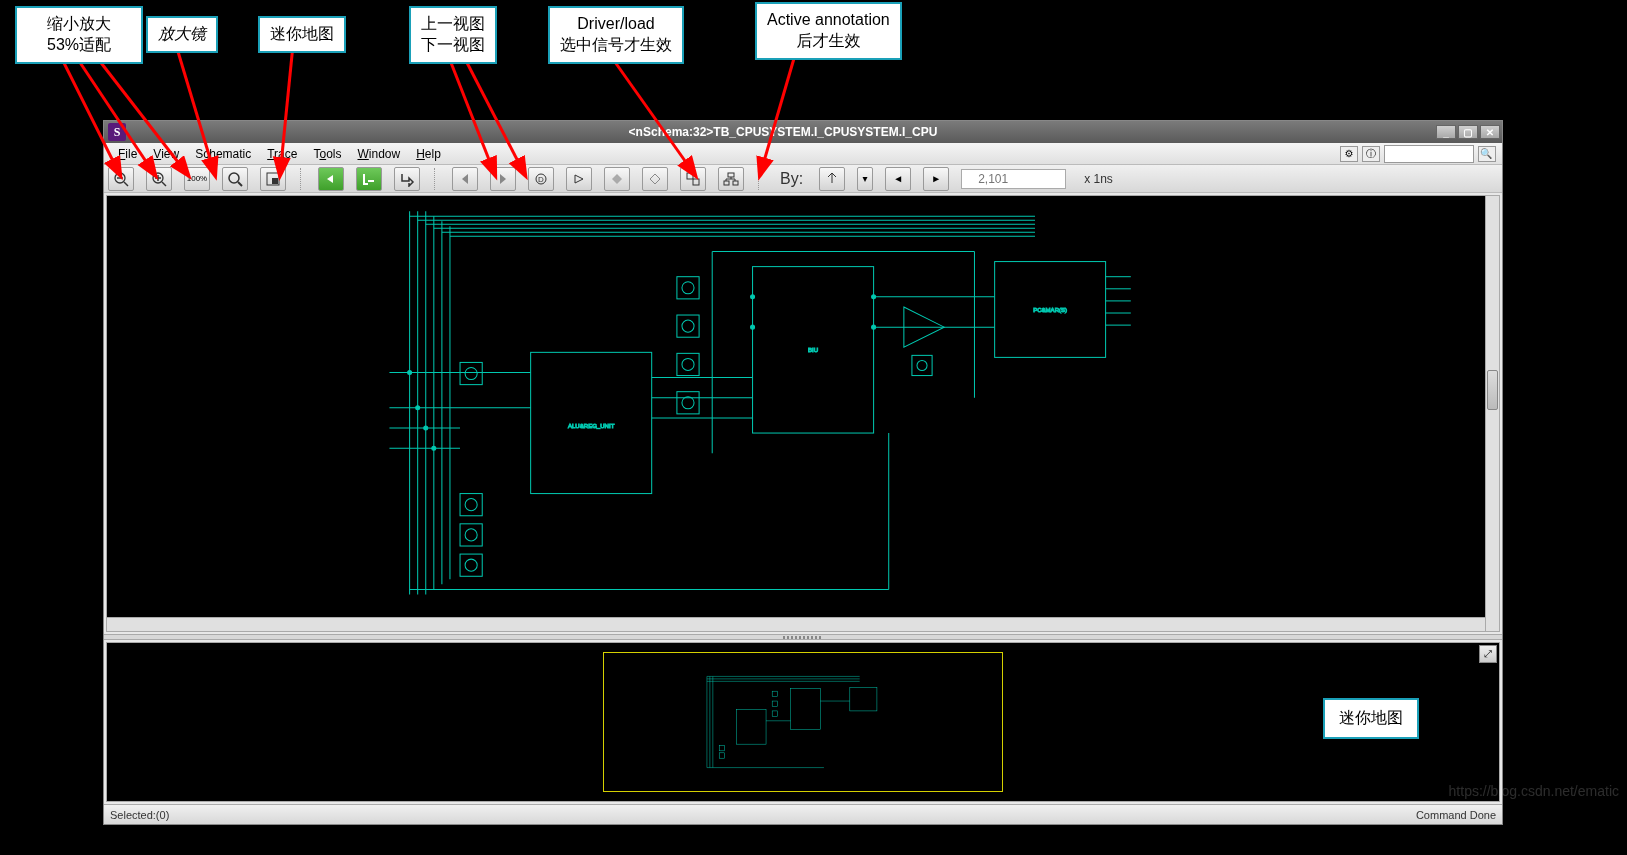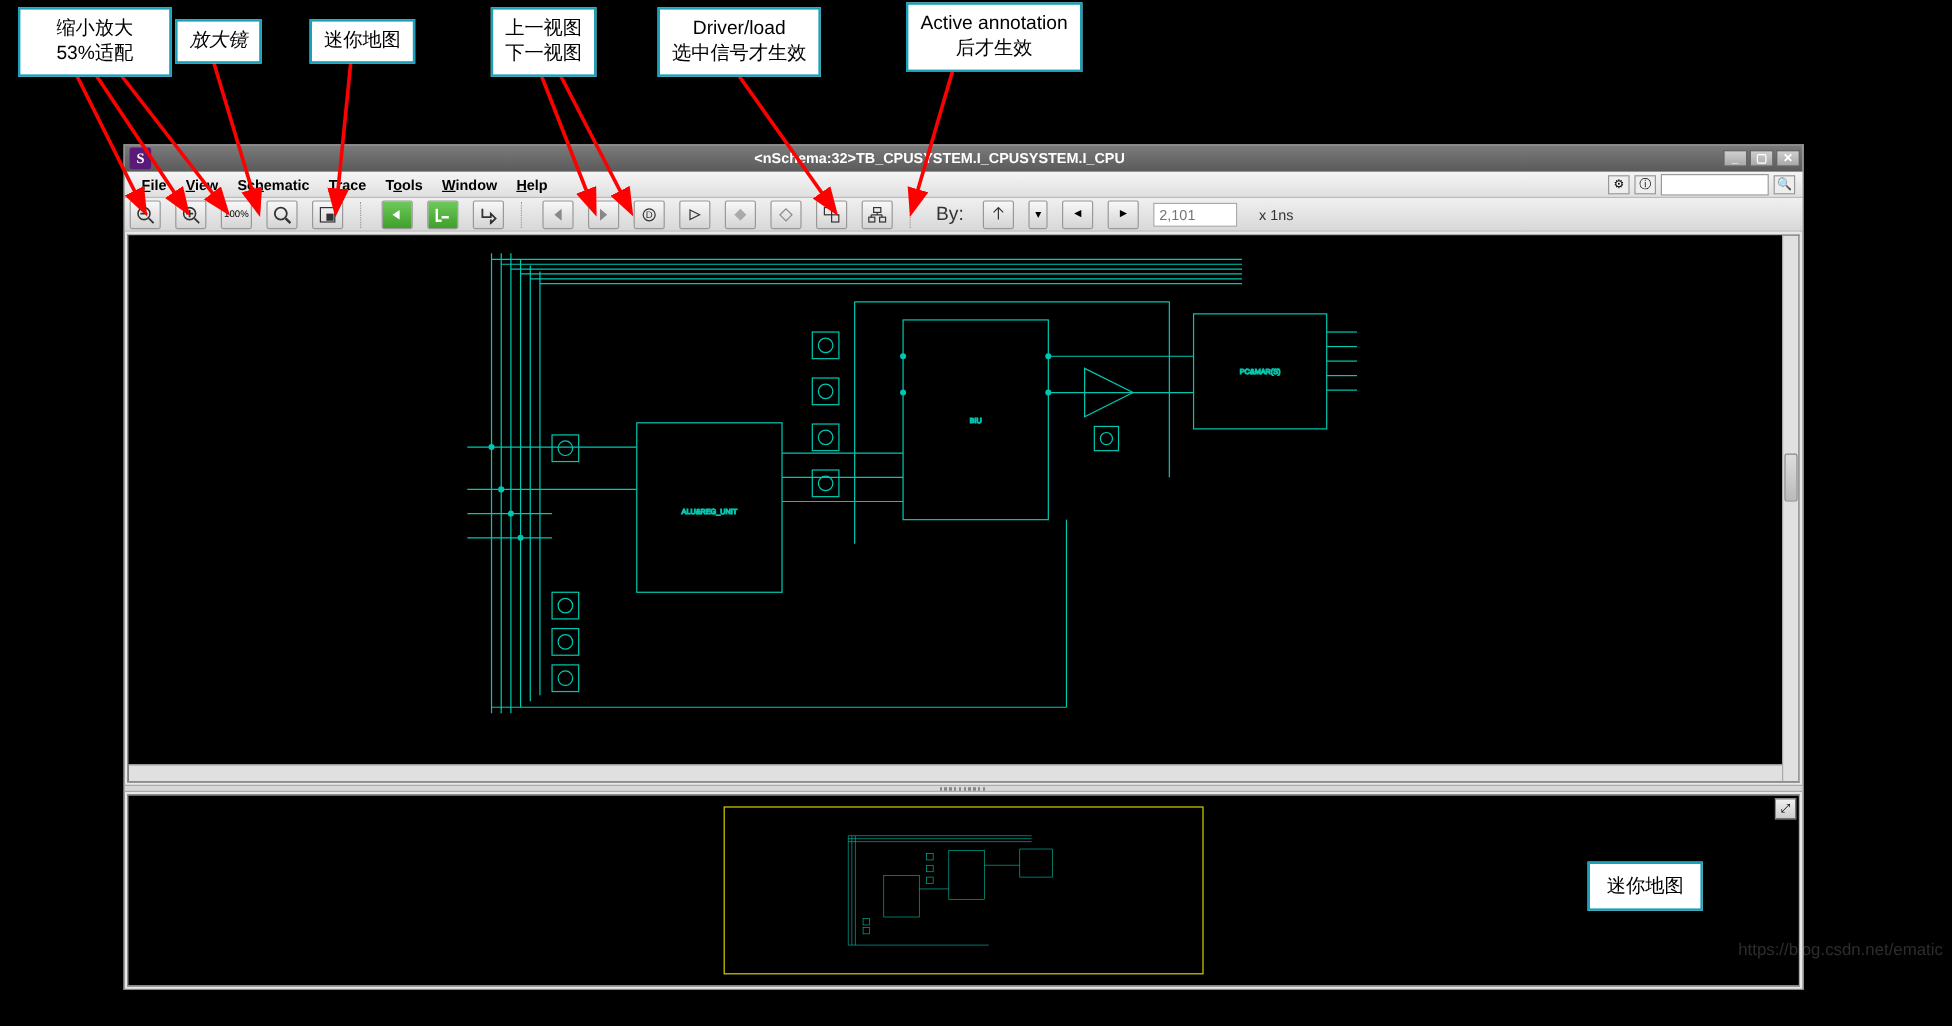--- a/index.html
+++ b/index.html
@@ -73,21 +73,20 @@
     height: 22px;
     background: linear-gradient(#f5f5f5, #e0e0e0);
     display: flex;
     align-items: center;
     padding: 0 6px;
     border-bottom: 1px solid #bbb;
   }
   .menubar .menu-item {
     padding: 2px 8px;
     cursor: pointer;
-    font-weight: bold;
   }
   .menubar .menu-item u { text-decoration: underline; }
   .menubar .spacer { flex: 1; }
   .menubar .right-tools { display: flex; align-items: center; gap: 4px; }
   .menubar .tool-icon {
     width: 18px; height: 16px;
     background: #eee; border: 1px solid #999;
     display: inline-flex; align-items: center; justify-content: center;
     font-size: 10px; cursor: pointer;
   }
@@ -113,23 +112,23 @@
     border-radius: 2px;
     display: inline-flex; align-items: center; justify-content: center;
     cursor: pointer; font-size: 10px;
     position: relative;
   }
   .tbtn.green { background: linear-gradient(#6ec95a, #3fa02b); color: #fff; }
   .tbtn svg { width: 16px; height: 16px; }
   .tsep { width: 4px; height: 22px; border-left: 1px dotted #999; margin: 0 2px; }
   .tlabel { padding: 0 4px; font-size: 16px; color: #333; }
   .tinput {
-    width: 70px; height: 20px;
+    width: 105px; height: 20px;
     background: #fff; border: 1px solid #aaa;
-    padding: 0 4px; font-size: 12px; color: #7f1d1d;
+    padding: 0 16px; font-size: 12px; color: #7f1d1d;
   }
   .ttxt { padding: 0 6px; font-size: 12px; color: #333; }
 
   
   .content { flex: 1; display: flex; flex-direction: column; }
   .schematic-pane {
     flex: 1; background: #000; border: 1px solid #aaa; margin: 2px;
     position: relative; overflow: hidden;
   }
   .splitter { height: 6px; background: #d8d8d8; border-top: 1px solid #aaa; border-bottom: 1px solid #aaa; position: relative; }
@@ -502,16 +501,21 @@
       </svg>
       <div class="minimap-viewport"></div>
       <div class="inner-callout" style="right:80px; top:55px;">
         <span>迷你地图</span>
       </div>
       <div class="mini-side-btn">⤢</div>
     </div>
 
   </div>
 
+  <div class="statusbar">
+    <span>Selected:(0)</span>
+    <span class="spacer"></span>
+    <span>Command Done</span>
+  </div>
 
 </div>
 
 <div class="watermark">https://blog.csdn.net/ematic</div>
 
 </body></html>

